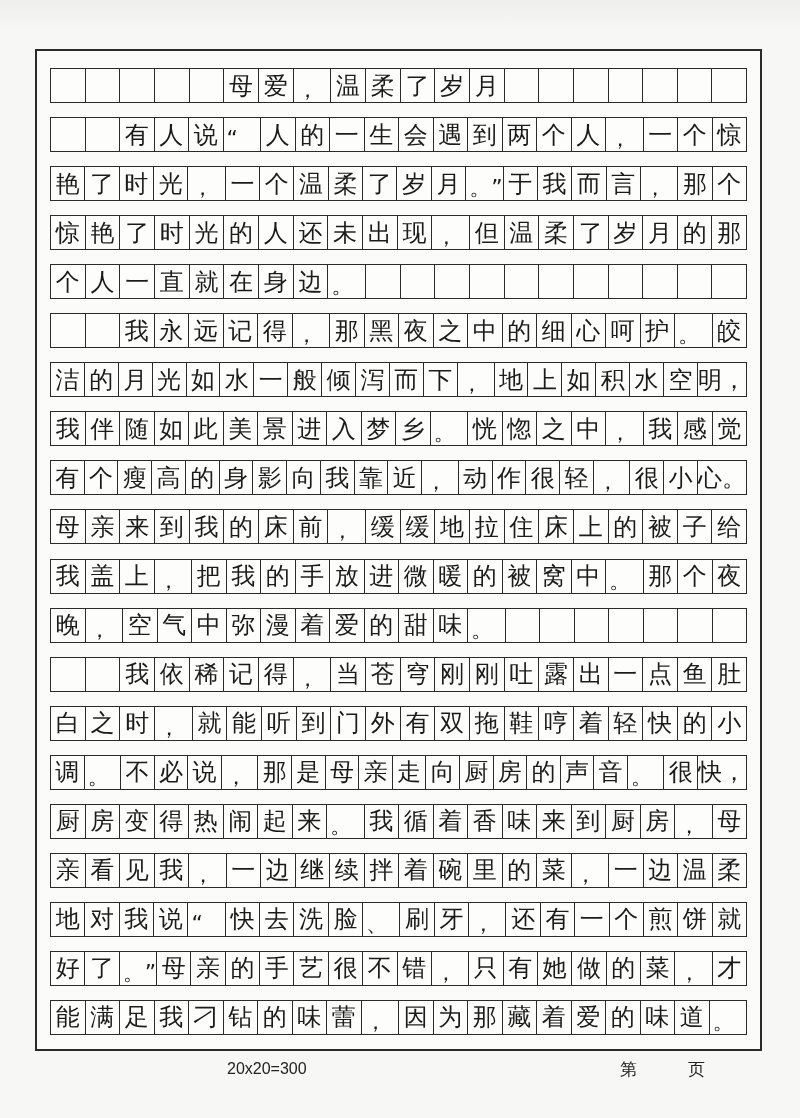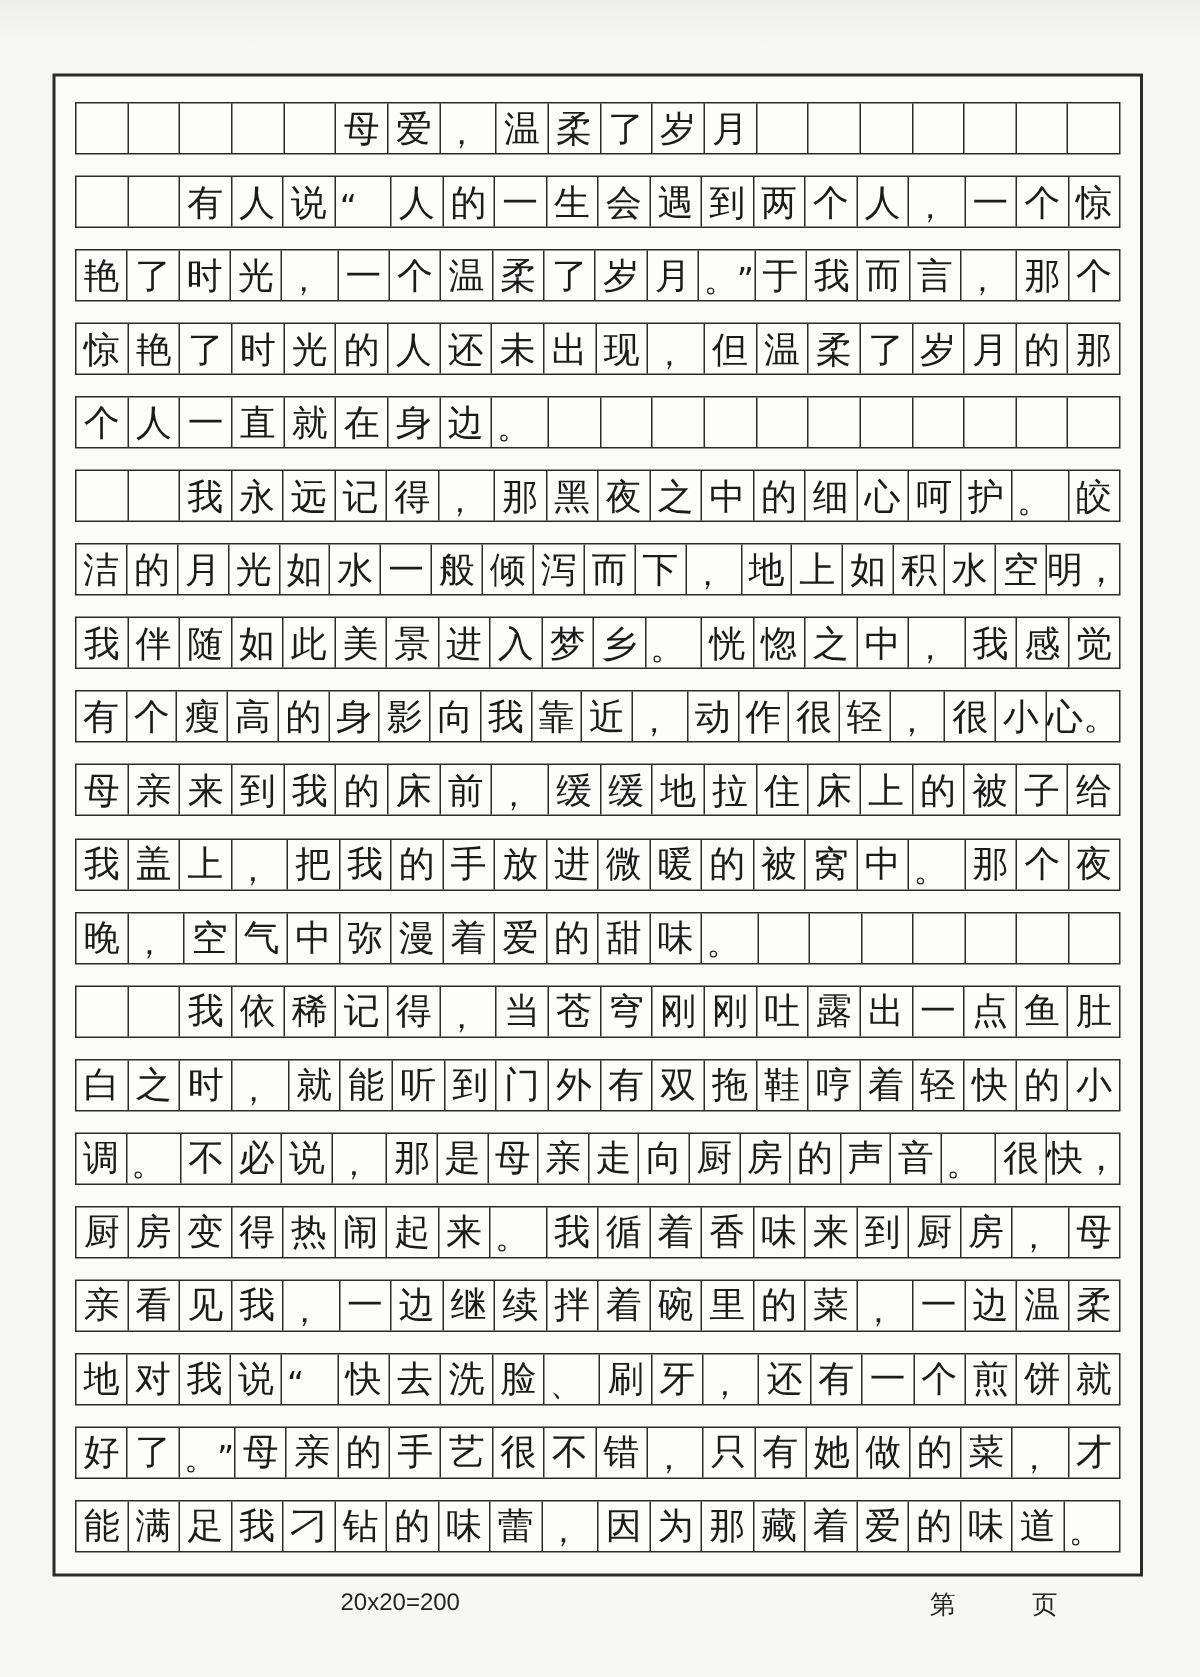--- a/index.html
+++ b/index.html
@@ -485,15 +485,15 @@
       <div class="cell">藏</div>
       <div class="cell">着</div>
       <div class="cell">爱</div>
       <div class="cell">的</div>
       <div class="cell">味</div>
       <div class="cell">道</div>
       <div class="cell punct">。</div>
     </div>
   </div>
 
-<div class="footer-count">20x20=200</div>
+<div class="footer-count">20x20=300</div>
 <div class="footer-page-di">第</div>
 <div class="footer-page-ye">页</div>
 
 </body></html>

